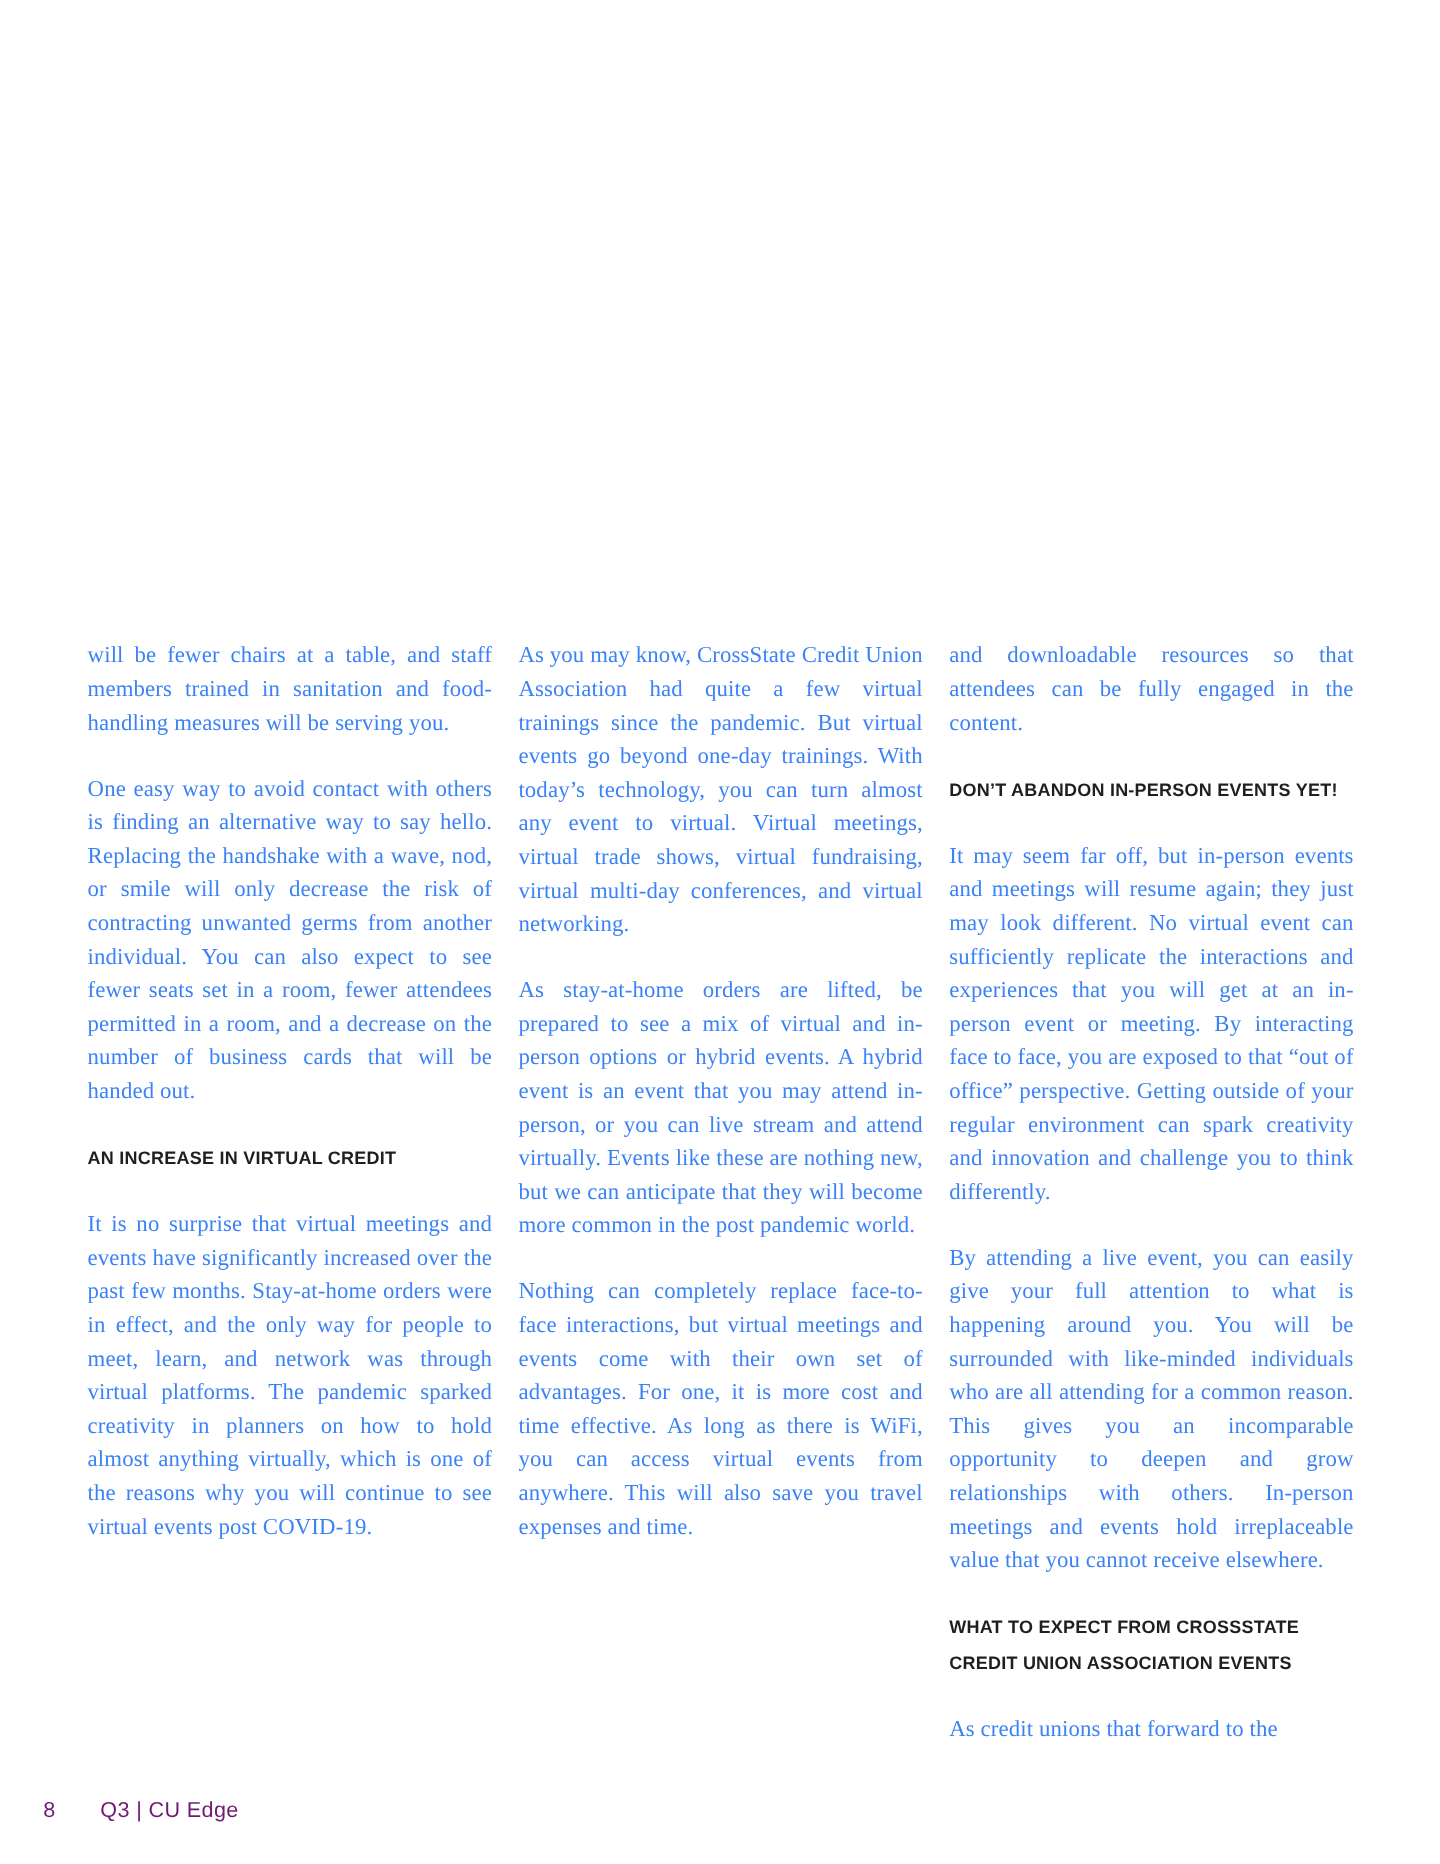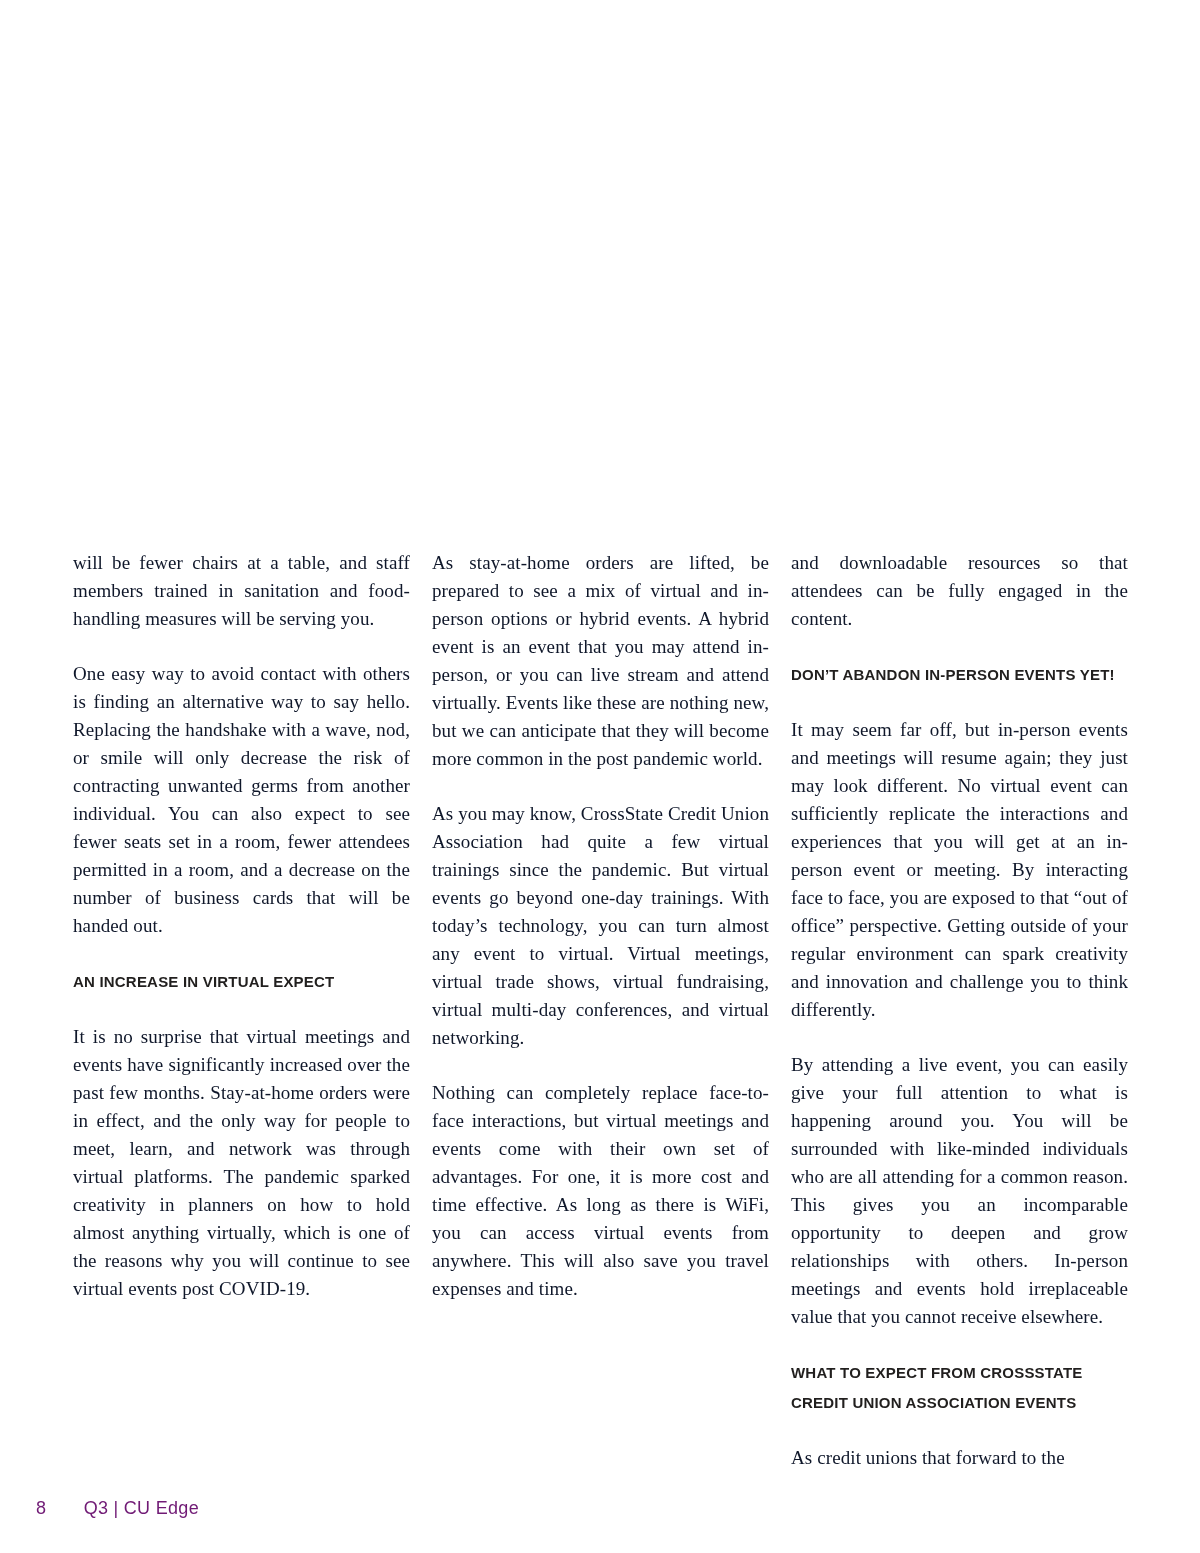--- a/index.html
+++ b/index.html
@@ -21,26 +21,26 @@
     top: 533px;
     width: 1055px;
     display: flex;
     gap: 22px;
   }
   .col {
     width: 337px;
     flex: 0 0 337px;
   }
   .col p {
-    margin: 16px 0 27px 0;
+    margin: 0 0 27px 0;
     font-size: 19px;
     line-height: 28px;
     text-align: justify;
     text-justify: inter-word;
-    color: #0f172a;
+    color: #3b82f6;
     letter-spacing: 0.1px;
   }
   .col p:last-child {
     margin-bottom: 0;
   }
   .col h3 {
     font-family: "Liberation Sans", sans-serif;
     font-weight: 700;
     font-size: 15px;
     line-height: 30px;
@@ -66,27 +66,27 @@
 </head>
 <body>
 
 <div class="page">
 
   <main class="content">
 
     <section class="col">
       <p>will be fewer chairs at a table, and staff members trained in sanitation and food-handling measures will be serving you.</p>
       <p>One easy way to avoid contact with others is finding an alternative way to say hello. Replacing the handshake with a wave, nod, or smile will only decrease the risk of contracting unwanted germs from another individual. You can also expect to see fewer seats set in a room, fewer attendees permitted in a room, and a decrease on the number of business cards that will be handed out.</p>
-      <h3>AN INCREASE IN VIRTUAL EXPECT</h3>
+      <h3>AN INCREASE IN VIRTUAL CREDIT</h3>
       <p>It is no surprise that virtual meetings and events have significantly increased over the past few months. Stay-at-home orders were in effect, and the only way for people to meet, learn, and network was through virtual platforms. The pandemic sparked creativity in planners on how to hold almost anything virtually, which is one of the reasons why you will continue to see virtual events post COVID-19.</p>
     </section>
 
     <section class="col">
+      <p>As you may know, CrossState Credit Union Association had quite a few virtual trainings since the pandemic. But virtual events go beyond one-day trainings. With today’s technology, you can turn almost any event to virtual. Virtual meetings, virtual trade shows, virtual fundraising, virtual multi-day conferences, and virtual networking.</p>
       <p>As stay-at-home orders are lifted, be prepared to see a mix of virtual and in-person options or hybrid events. A hybrid event is an event that you may attend in-person, or you can live stream and attend virtually. Events like these are nothing new, but we can anticipate that they will become more common in the post pandemic world.</p>
-      <p>As you may know, CrossState Credit Union Association had quite a few virtual trainings since the pandemic. But virtual events go beyond one-day trainings. With today’s technology, you can turn almost any event to virtual. Virtual meetings, virtual trade shows, virtual fundraising, virtual multi-day conferences, and virtual networking.</p>
       <p>Nothing can completely replace face-to-face interactions, but virtual meetings and events come with their own set of advantages. For one, it is more cost and time effective. As long as there is WiFi, you can access virtual events from anywhere. This will also save you travel expenses and time.</p>
     </section>
 
     <section class="col">
       <p>and downloadable resources so that attendees can be fully engaged in the content.</p>
       <h3>DON’T ABANDON IN-PERSON EVENTS YET!</h3>
       <p>It may seem far off, but in-person events and meetings will resume again; they just may look different. No virtual event can sufficiently replicate the interactions and experiences that you will get at an in-person event or meeting. By interacting face to face, you are exposed to that “out of office” perspective. Getting outside of your regular environment can spark creativity and innovation and challenge you to think differently.</p>
       <p>By attending a live event, you can easily give your full attention to what is happening around you. You will be surrounded with like-minded individuals who are all attending for a common reason. This gives you an incomparable opportunity to deepen and grow relationships with others. In-person meetings and events hold irreplaceable value that you cannot receive elsewhere.</p>
       <h3>WHAT TO EXPECT FROM CROSSSTATE CREDIT UNION ASSOCIATION EVENTS</h3>
       <p>As credit unions that forward to the</p>

